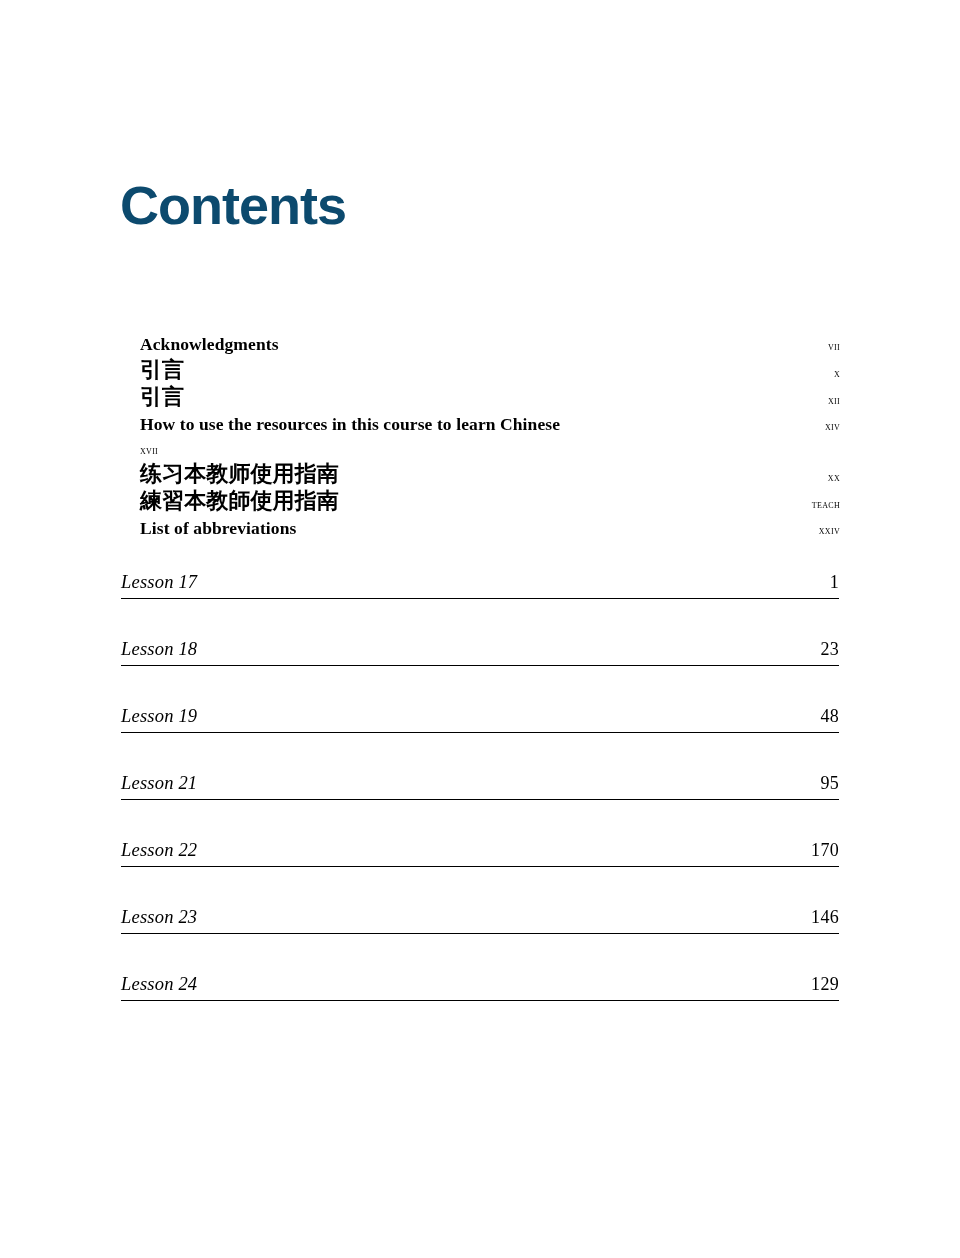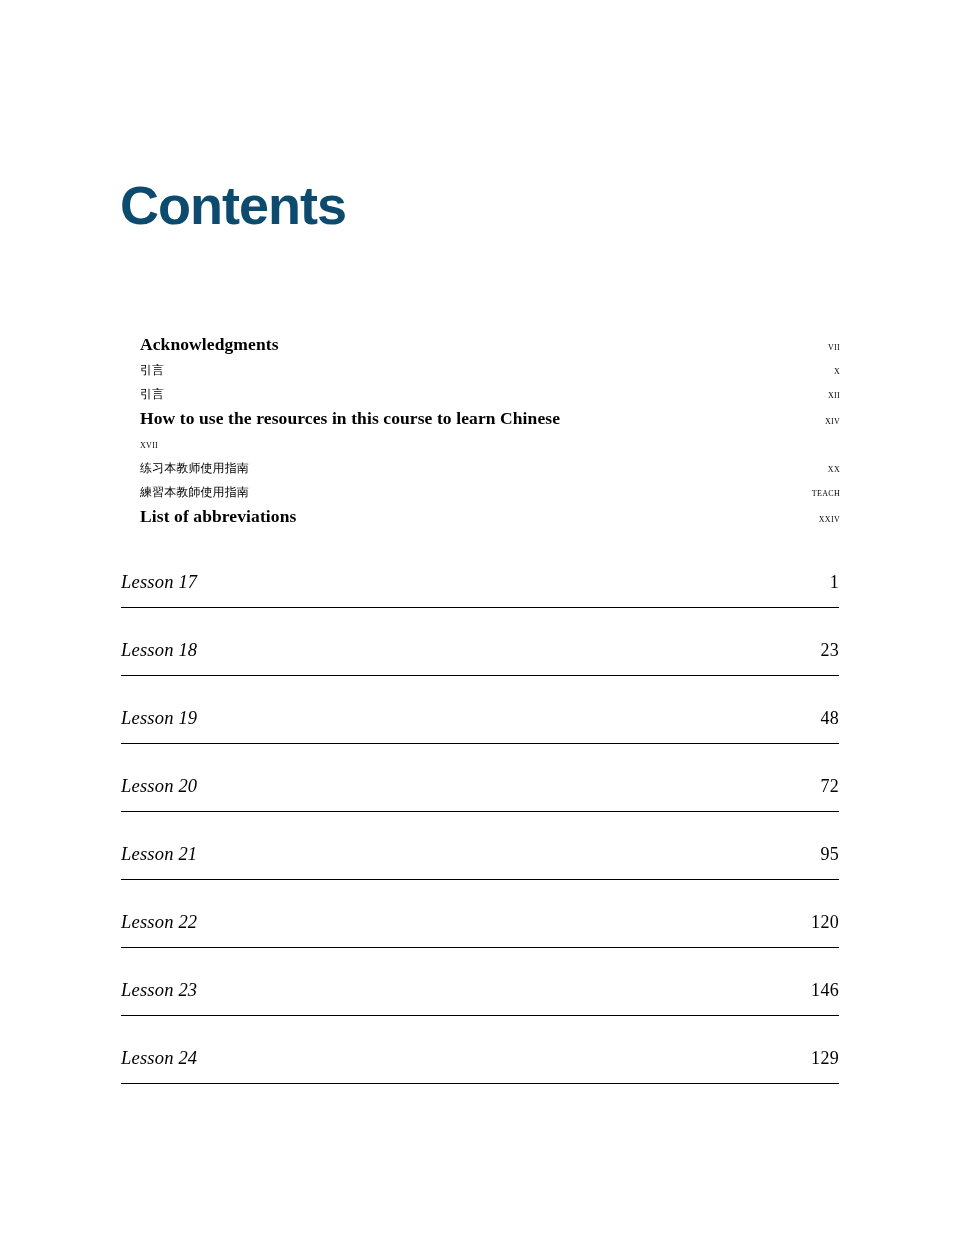--- a/index.html
+++ b/index.html
@@ -43,41 +43,41 @@
     justify-content: space-between;
     font-size: 17.5px;
     line-height: 24px;
     white-space: nowrap;
   }
   .fm-row .label {
     font-weight: bold;
     letter-spacing: 0.1px;
   }
   .fm-row.cjk .label {
-    font-weight: normal;
-    font-size: 12px;
+    font-weight: bold;
+    font-size: 22px;
   }
   .fm-row .page-num {
     font-size: 12px;
     font-variant: small-caps;
     letter-spacing: 0.3px;
   }
   .lessons {
     position: absolute;
     left: 121px;
     top: 572px;
     width: 718px;
   }
   .lesson-row {
     display: flex;
     align-items: baseline;
     justify-content: space-between;
     border-bottom: 1px solid #000000;
-    padding-bottom: 14px;
-    margin-bottom: 32px;
+    padding-bottom: 5px;
+    margin-bottom: 40px;
     white-space: nowrap;
   }
   .lesson-row .lesson-label {
     font-style: italic;
     font-size: 18.5px;
     letter-spacing: 0.2px;
   }
   .lesson-row .lesson-page {
     font-size: 18px;
     letter-spacing: 0.3px;
@@ -131,30 +131,26 @@
     </div>
     <div class="lesson-row">
       <span class="lesson-label">Lesson 18</span>
       <span class="lesson-page">23</span>
     </div>
     <div class="lesson-row">
       <span class="lesson-label">Lesson 19</span>
       <span class="lesson-page">48</span>
     </div>
     <div class="lesson-row">
-      <span class="lesson-label">Lesson 20</span>
-      <span class="lesson-page">72</span>
-    </div>
-    <div class="lesson-row">
       <span class="lesson-label">Lesson 21</span>
       <span class="lesson-page">95</span>
     </div>
     <div class="lesson-row">
       <span class="lesson-label">Lesson 22</span>
-      <span class="lesson-page">120</span>
+      <span class="lesson-page">170</span>
     </div>
     <div class="lesson-row">
       <span class="lesson-label">Lesson 23</span>
       <span class="lesson-page">146</span>
     </div>
     <div class="lesson-row">
       <span class="lesson-label">Lesson 24</span>
       <span class="lesson-page">129</span>
     </div>
   </div>

